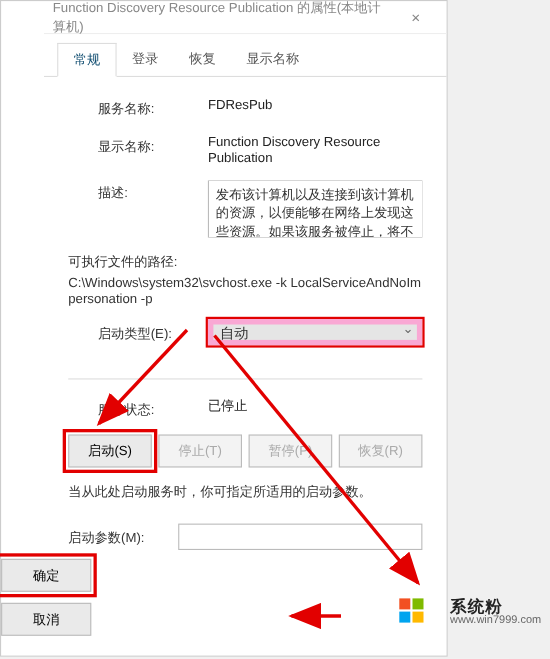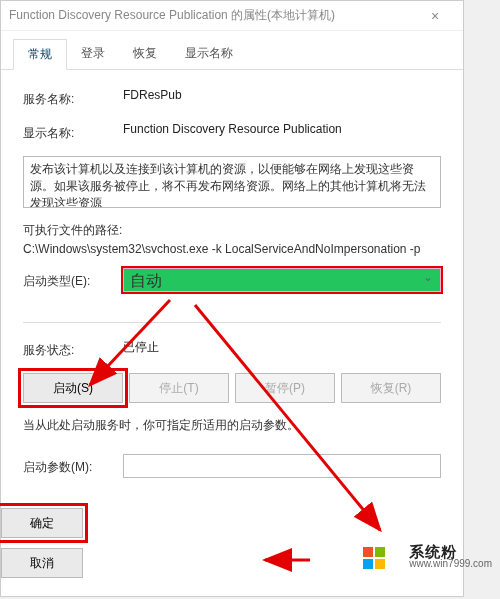--- a/index.html
+++ b/index.html
@@ -6,25 +6,26 @@
 body {
   font-family: "Microsoft YaHei", "Segoe UI", sans-serif;
   font-size: 12px;
   background: #f0f0f0;
   width: 500px;
   height: 599px;
   overflow: hidden;
   position: relative;
 }
 .window {
-  width: 464px;
+  width: 407px;
   height: 597px;
   background: #fff;
   border: 1px solid #ccc;
   position: relative;
+  padding-left: 39px;
 }
 .titlebar {
   height: 30px;
   display: flex;
   align-items: center;
   padding: 0 8px;
   font-size: 12px;
   color: #888;
   border-bottom: 1px solid #eee;
 }
@@ -53,20 +54,21 @@
   margin-bottom: -1px;
   color: #0c4a6e;
 }
 .content {
   padding: 18px 22px 10px 22px;
 }
 .row {
   display: flex;
   margin-bottom: 14px;
   align-items: flex-start;
+  margin-left: 27px;
 }
 .label {
   width: 100px;
   color: #333;
   padding-top: 3px;
 }
 .value { flex: 1; color: #222; }
 .desc-box {
   flex: 1;
   height: 52px;
@@ -81,24 +83,24 @@
 .path-section { margin-bottom: 12px; }
 .path-label { color: #333; margin-bottom: 3px; }
 .path-value { color: #333; font-size: 12px; word-break: break-all; }
 .select-wrap {
   flex: 1;
   position: relative;
 }
 .select {
   width: 100%;
   height: 24px;
-  border: 1px solid #f9a8d4;
-  background: #22c55e;
+  border: 5px solid #f9a8d4;
+  background: #e5e5e5;
   padding: 0 6px;
-  font-size: 16px;
+  font-size: 13px;
   appearance: none;
   color: #333;
 }
 .select-wrap::after {
   content: "⌄";
   position: absolute;
   right: 8px;
   top: 2px;
   color: #666;
   pointer-events: none;
@@ -169,21 +171,21 @@
   width: 500px;
   height: 599px;
   pointer-events: none;
 }
 
 .watermark {
   position: absolute;
   right: 8px;
   bottom: 30px;
   display: flex;
-  align-items: flex-end;
+  align-items: flex-start;
   gap: 24px;
   font-size: 14px;
   color: #222;
 }
 .mslogo {
   display: grid;
   grid-template-columns: 10px 10px;
   grid-template-rows: 10px 10px;
   gap: 2px;
 }
@@ -217,20 +219,21 @@
       <div class="label">服务名称:</div>
       <div class="value">FDResPub</div>
     </div>
 
     <div class="row">
       <div class="label">显示名称:</div>
       <div class="value">Function Discovery Resource Publication</div>
     </div>
 
     <div class="row">
+      <div class="label">描述:</div>
       <textarea class="desc-box" readonly="" style="">发布该计算机以及连接到该计算机的资源，以便能够在网络上发现这些资源。如果该服务被停止，将不再发布网络资源。网络上的其他计算机将无法发现这些资源</textarea>
     </div>
 
     <div class="path-section">
       <div class="path-label">可执行文件的路径:</div>
       <div class="path-value">C:\Windows\system32\svchost.exe -k LocalServiceAndNoImpersonation -p</div>
     </div>
 
     <div class="row" style="align-items:center;">
       <div class="label">启动类型(E):</div>

